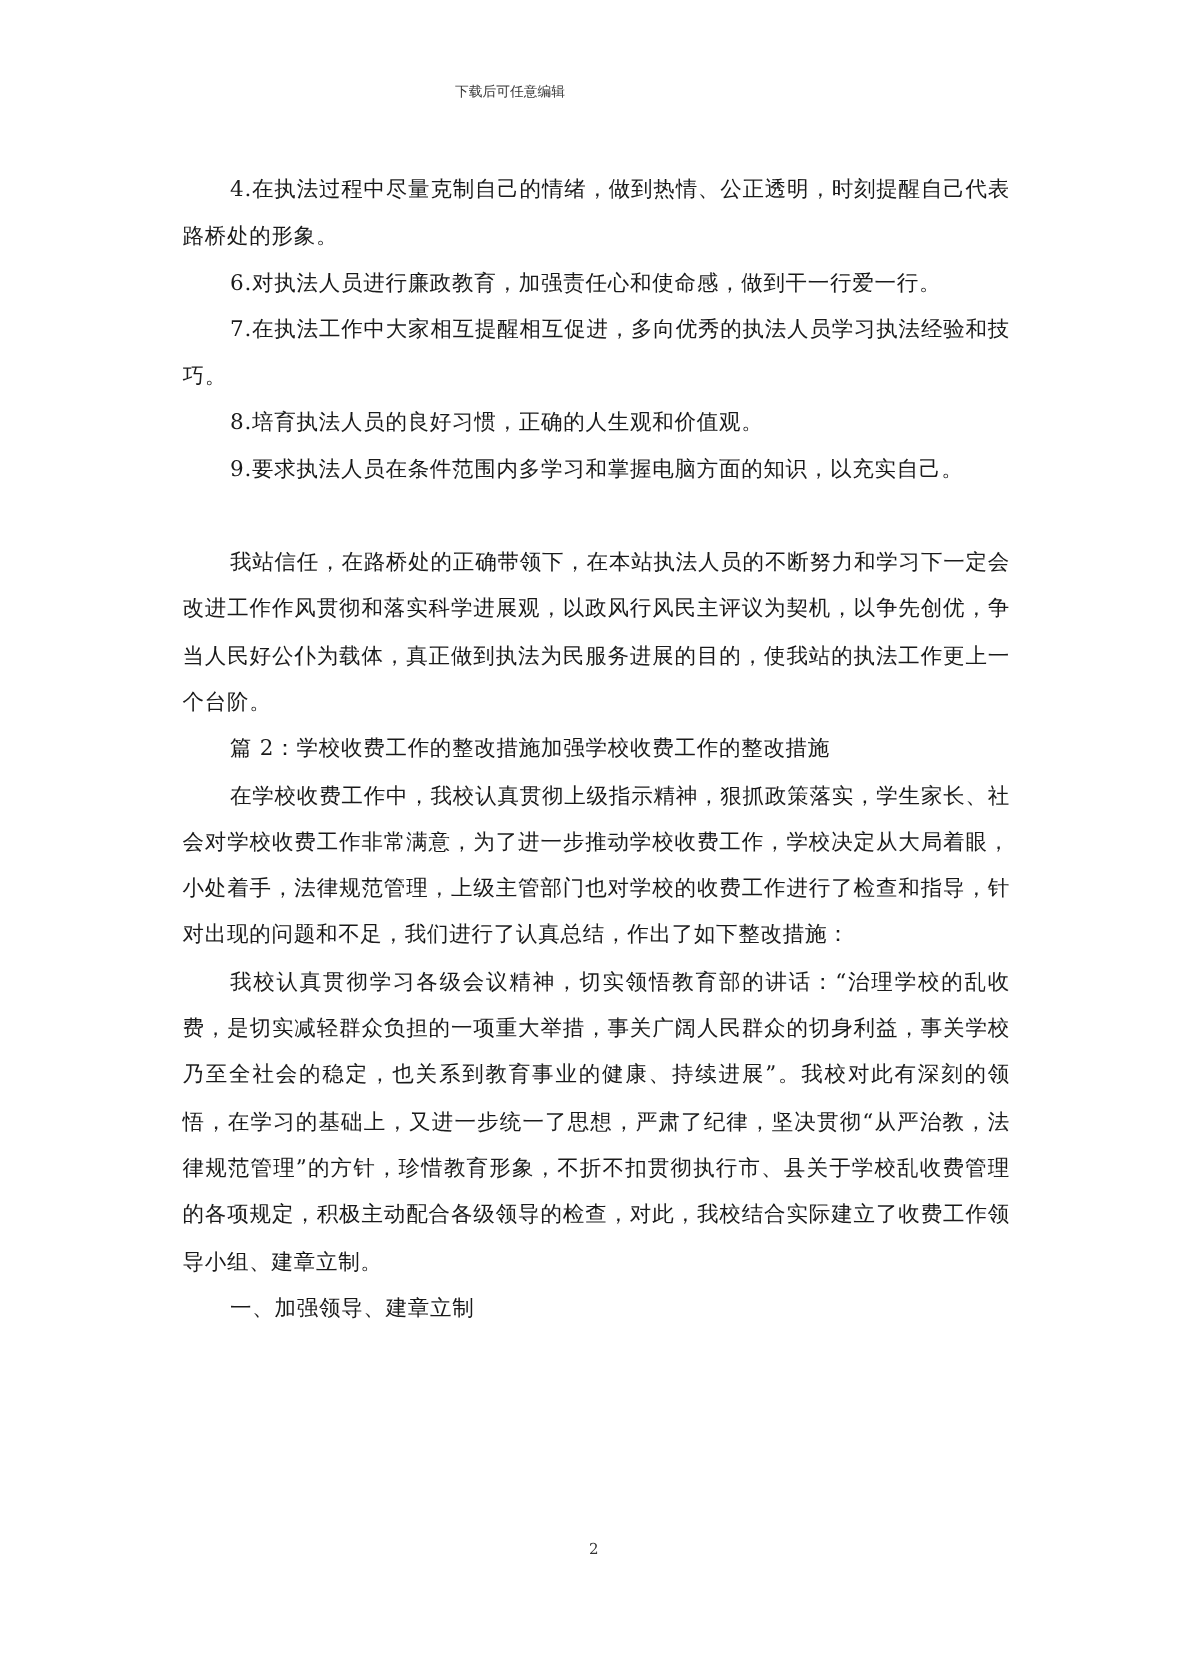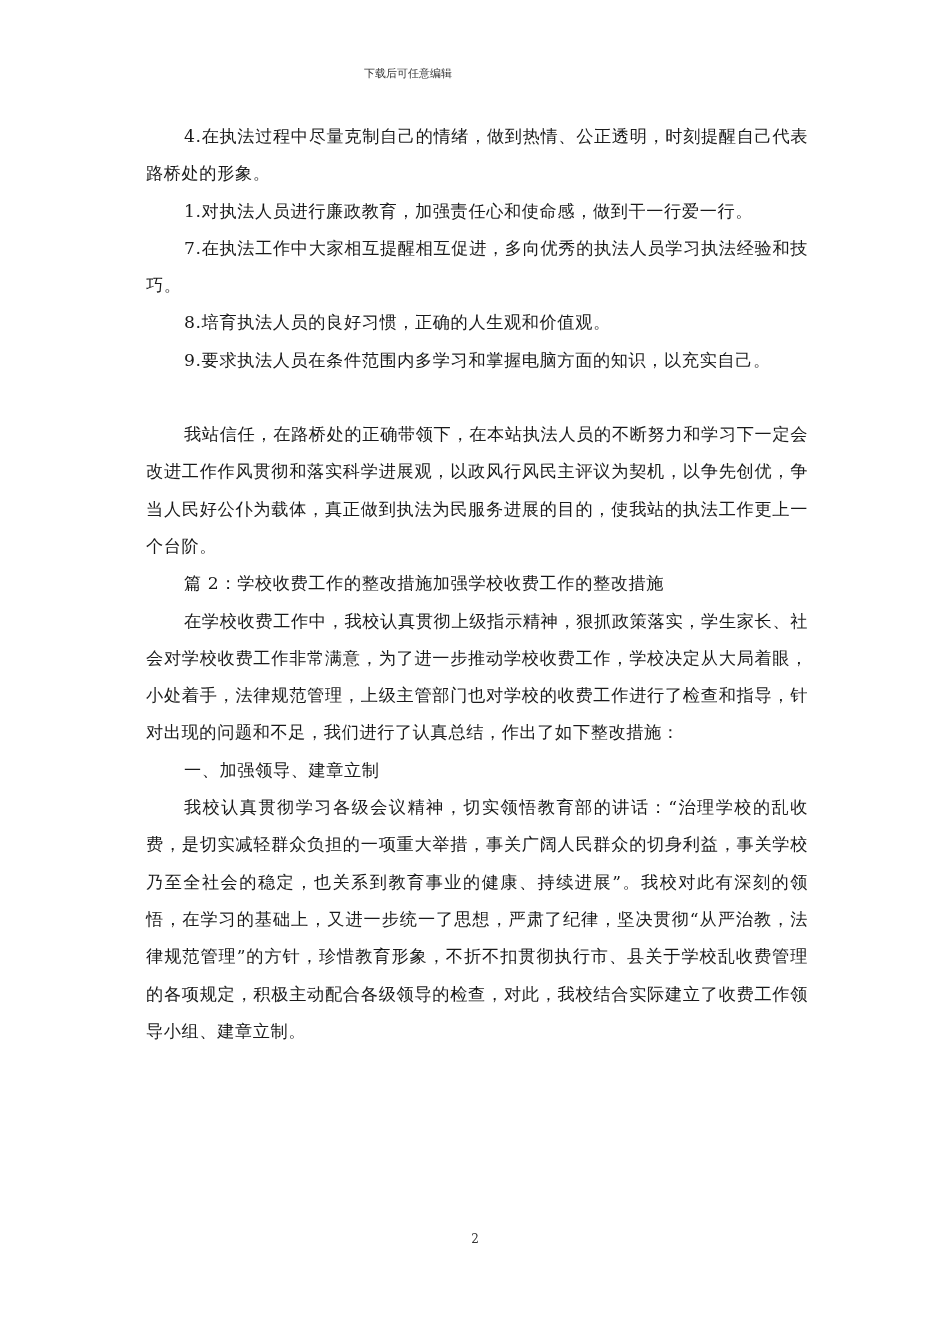--- a/index.html
+++ b/index.html
@@ -1,38 +1,38 @@
 <!DOCTYPE html>
 <html><head>
 <meta charset="utf-8">
 <style>
   html, body { margin: 0; padding: 0; background: #ffffff; }
   body { width: 950px; height: 1344px; position: relative; overflow: hidden;
          font-family: "DejaVu Serif", "Liberation Serif", serif; color: #1a1a1a; }
   .header { position: absolute; top: 66px; left: 0; width: 816px; text-align: center;
             font-size: 11px; color: #333; }
-  .page { position: absolute; left: 146px; top: 118px; width: 662px; }
+  .page { position: absolute; left: 146px; top: 134px; width: 662px; }
   .p { font-size: 17.2px; line-height: 37.3px; margin: 0; text-align: justify;
        text-indent: 38px; letter-spacing: 0.6px; }
   .gap { height: 37px; }
   .footer { position: absolute; top: 1232px; left: 0; width: 950px; text-align: center;
             font-size: 12px; color: #333; }
 </style>
 </head>
 <body>
 
 <div class="header">下载后可任意编辑</div>
 
 <div class="page">
   <p class="p">4.在执法过程中尽量克制自己的情绪，做到热情、公正透明，时刻提醒自己代表路桥处的形象。</p>
-  <p class="p">1.对执法人员进行廉政教育，加强责任心和使命感，做到干一行爱一行。</p>
+  <p class="p">6.对执法人员进行廉政教育，加强责任心和使命感，做到干一行爱一行。</p>
   <p class="p">7.在执法工作中大家相互提醒相互促进，多向优秀的执法人员学习执法经验和技巧。</p>
   <p class="p">8.培育执法人员的良好习惯，正确的人生观和价值观。</p>
   <p class="p">9.要求执法人员在条件范围内多学习和掌握电脑方面的知识，以充实自己。</p>
   <div class="gap"></div>
   <p class="p">我站信任，在路桥处的正确带领下，在本站执法人员的不断努力和学习下一定会改进工作作风贯彻和落实科学进展观，以政风行风民主评议为契机，以争先创优，争当人民好公仆为载体，真正做到执法为民服务进展的目的，使我站的执法工作更上一个台阶。</p>
   <p class="p">篇 2：学校收费工作的整改措施加强学校收费工作的整改措施</p>
   <p class="p">在学校收费工作中，我校认真贯彻上级指示精神，狠抓政策落实，学生家长、社会对学校收费工作非常满意，为了进一步推动学校收费工作，学校决定从大局着眼，小处着手，法律规范管理，上级主管部门也对学校的收费工作进行了检查和指导，针对出现的问题和不足，我们进行了认真总结，作出了如下整改措施：</p>
+  <p class="p">我校认真贯彻学习各级会议精神，切实领悟教育部的讲话：“治理学校的乱收费，是切实减轻群众负担的一项重大举措，事关广阔人民群众的切身利益，事关学校乃至全社会的稳定，也关系到教育事业的健康、持续进展”。我校对此有深刻的领悟，在学习的基础上，又进一步统一了思想，严肃了纪律，坚决贯彻“从严治教，法律规范管理”的方针，珍惜教育形象，不折不扣贯彻执行市、县关于学校乱收费管理的各项规定，积极主动配合各级领导的检查，对此，我校结合实际建立了收费工作领导小组、建章立制。</p>
   <p class="p">一、加强领导、建章立制</p>
-  <p class="p">我校认真贯彻学习各级会议精神，切实领悟教育部的讲话：“治理学校的乱收费，是切实减轻群众负担的一项重大举措，事关广阔人民群众的切身利益，事关学校乃至全社会的稳定，也关系到教育事业的健康、持续进展”。我校对此有深刻的领悟，在学习的基础上，又进一步统一了思想，严肃了纪律，坚决贯彻“从严治教，法律规范管理”的方针，珍惜教育形象，不折不扣贯彻执行市、县关于学校乱收费管理的各项规定，积极主动配合各级领导的检查，对此，我校结合实际建立了收费工作领导小组、建章立制。</p>
 </div>
 
 <div class="footer">2</div>
 
 </body></html>

